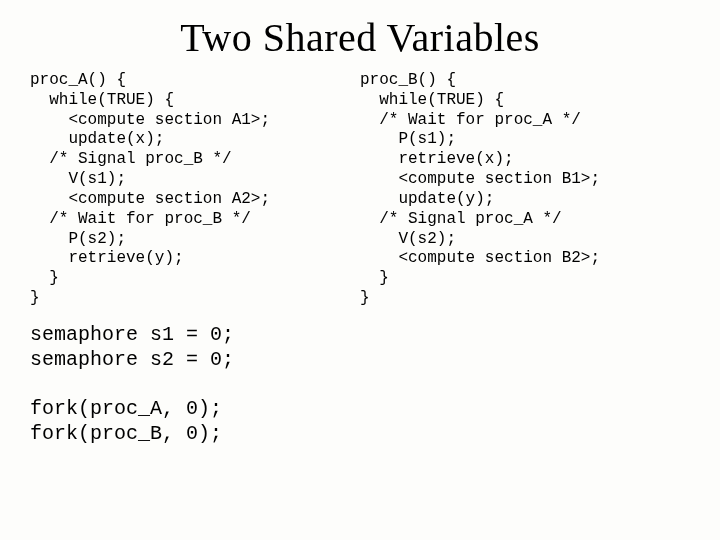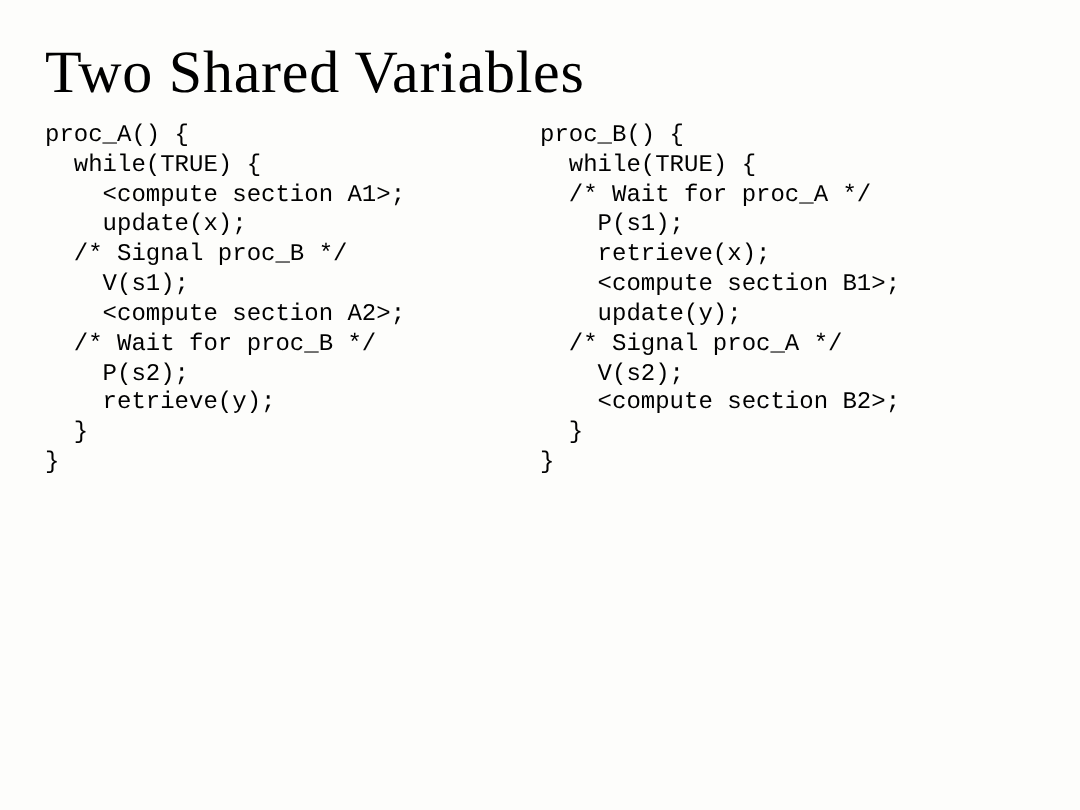--- a/index.html
+++ b/index.html
@@ -11,24 +11,24 @@
     font-family: "Times New Roman", Times, serif;
     color: #000;
   }
   .slide {
     width: 720px;
     height: 540px;
     box-sizing: border-box;
     padding: 14px 30px 20px 30px;
   }
   .title {
-    text-align: left;
+    text-align: center;
     font-size: 40px;
     font-weight: 400;
-    margin: 10px 0 10px 0;
+    margin: 0 0 10px 0;
     letter-spacing: 0.5px;
   }
   .cols {
     display: flex;
     flex-direction: row;
     gap: 0;
   }
   .col {
     flex: 1;
   }
@@ -74,13 +74,18 @@
     retrieve(x);
     &lt;compute section B1&gt;;
     update(y);
   /* Signal proc_A */
     V(s2);
     &lt;compute section B2&gt;;
   }
 }</div>
     </div>
   </div>
+  <div class="footer-code">semaphore s1 = 0;
+semaphore s2 = 0;
+
+fork(proc_A, 0);
+fork(proc_B, 0);</div>
 </div>
 
 </body></html>

